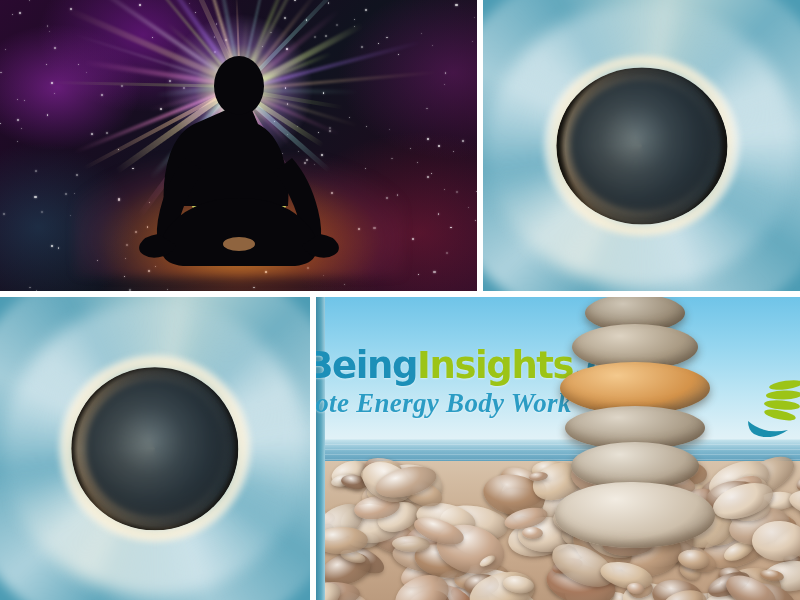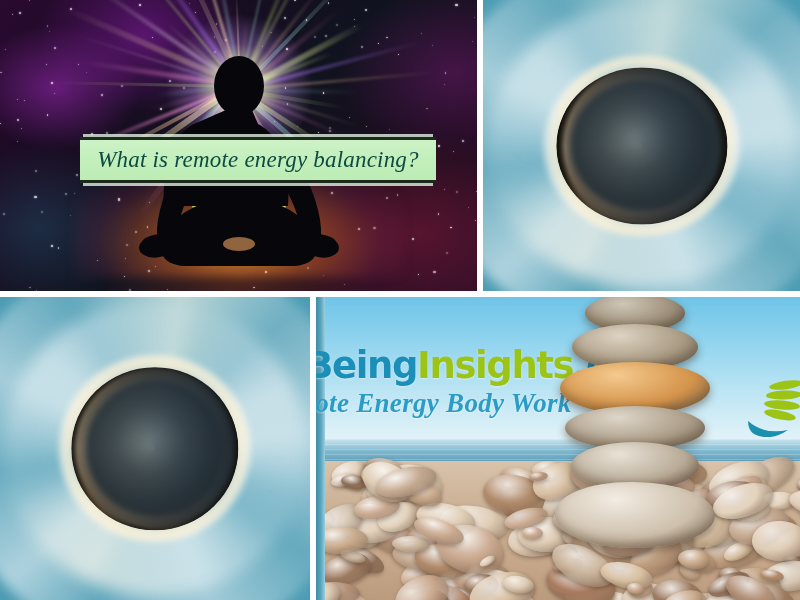--- a/index.html
+++ b/index.html
@@ -399,23 +399,20 @@
 
         <path d="M125 150 q-42 0 -66 24 q-14 14 -12 28 q2 14 22 16 l112 0 q20 -2 22 -16 q2 -14 -12 -28 q-24 -24 -66 -24 z" fill="#07060a"></path>
 
         <path d="M44 186 q-14 2 -18 10 q-3 7 4 11 q8 5 20 1 q10 -4 12 -11 z" fill="#07060a"></path>
         <path d="M206 186 q14 2 18 10 q3 7 -4 11 q-8 5 -20 1 q-10 -4 -12 -11 z" fill="#07060a"></path>
 
         <ellipse cx="125" cy="196" rx="16" ry="7" fill="#ffb36b" opacity=".55"></ellipse>
       </svg>
     </div>
 
-    <div id="title-banner">
-      <span>What is remote energy balancing?</span>
-    </div>
   </div>
 
   <div class="panel" id="panel-planet-top">
     <div class="planet-scene">
       <div class="planet-sky"></div>
       <div class="planet-swirl2"></div>
       <div class="planet-glowring"></div>
       <div class="planet-ball">
         <div class="planet-core"></div>
         <div class="planet-terrain"></div>

